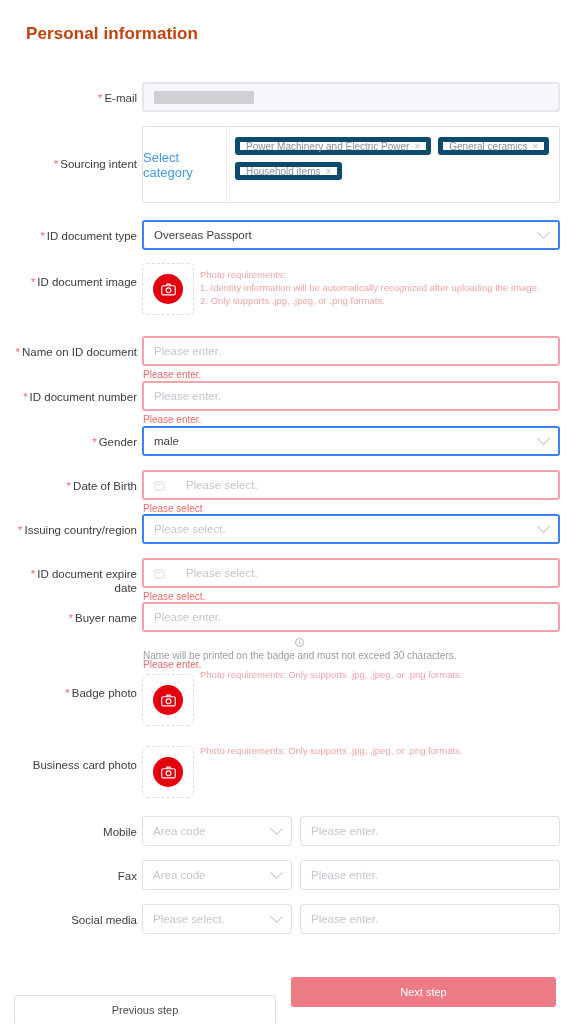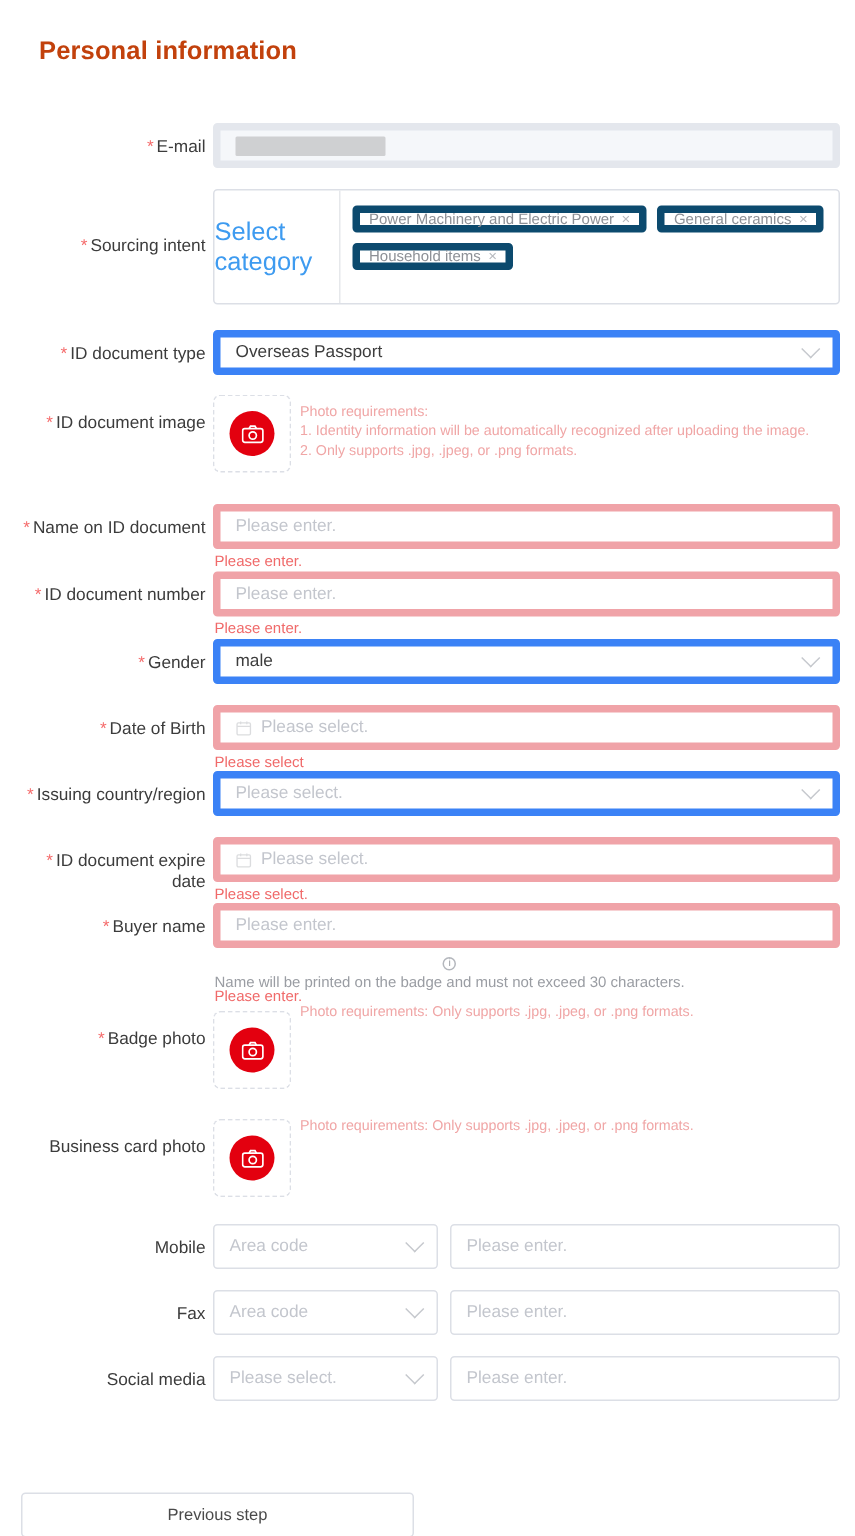--- a/index.html
+++ b/index.html
@@ -21,23 +21,23 @@
   .row { position: absolute; left: 0; width: 570px; }
   .label {
     position: absolute; left: 0; width: 137px; text-align: right;
     font-size: 11.5px; color: #3c3c3c; line-height: 14px;
   }
   .req { color: #f56c6c; margin-right: 2px; font-size: 11.5px; }
 
   .control { position: absolute; left: 142px; }
 
   .field {
-    width: 418px; height: 30px; border: 5px solid #3b82f6; border-radius: 3px;
+    width: 418px; height: 30px; border: 2px solid #3b82f6; border-radius: 3px;
     background: #fff; display: flex; align-items: center;
-    padding: 0 10px; font-size: 11.5px; color: #303133;
+    padding: 0 10px; font-size: 11.5px; color: #303133; gap: 15px;
   }
   .field.err { border-color: #f0a3a8; }
   .field.disabled { background: #f5f7fa; border-color: #e4e7ed; }
   .ph { color: #c3c6cd; font-size: 11.5px; }
   .val { color: #3d3d3d; font-size: 11.5px; }
 
   .caret {
     margin-left: auto; width: 9px; height: 9px;
     border-right: 1.4px solid #c6c9ce; border-bottom: 1.4px solid #c6c9ce;
     transform: rotate(45deg) translate(-2px,-2px); flex: none;
@@ -59,21 +59,21 @@
   
   .intent-box {
     position: absolute; left: 142px; top: 0;
     width: 418px; height: 77px; border: 1px solid #dcdfe6; border-radius: 3px;
     display: flex; background: #fff;
   }
   .intent-left {
     width: 84px; border-right: 1px solid #e6e8eb; display: flex;
     align-items: center; justify-content: center;
   }
-  .intent-link { color: #3e9bf0; font-size: 17px; cursor: pointer; }
+  .intent-link { color: #3e9bf0; font-size: 13px; cursor: pointer; }
   .intent-right { flex: 1; padding: 10px 8px; display: flex; flex-wrap: wrap; align-content: flex-start; gap: 7px; }
   .tag {
     border: 5px solid #0c4a6e; border-radius: 3px; background: #fff;
     padding: 2px 6px; font-size: 10px; color: #8d9096;
     display: inline-flex; align-items: center; gap: 5px; height: 18px;
   }
   .tag-x { font-size: 10px; color: #b6b9be; cursor: pointer; }
 
   
   .upload-box {
@@ -316,14 +316,15 @@
     <div class="sel-small">
         <span class="ph">Please select.</span>
         <span class="caret"></span>
       </div>
     <div class="inp-large">
         <span class="ph">Please enter.</span>
       </div>
   </div>
 
   <div class="btn-prev">Previous step</div>
+  <div class="btn-next">Next step</div>
 
 </div>
 
 </body></html>

